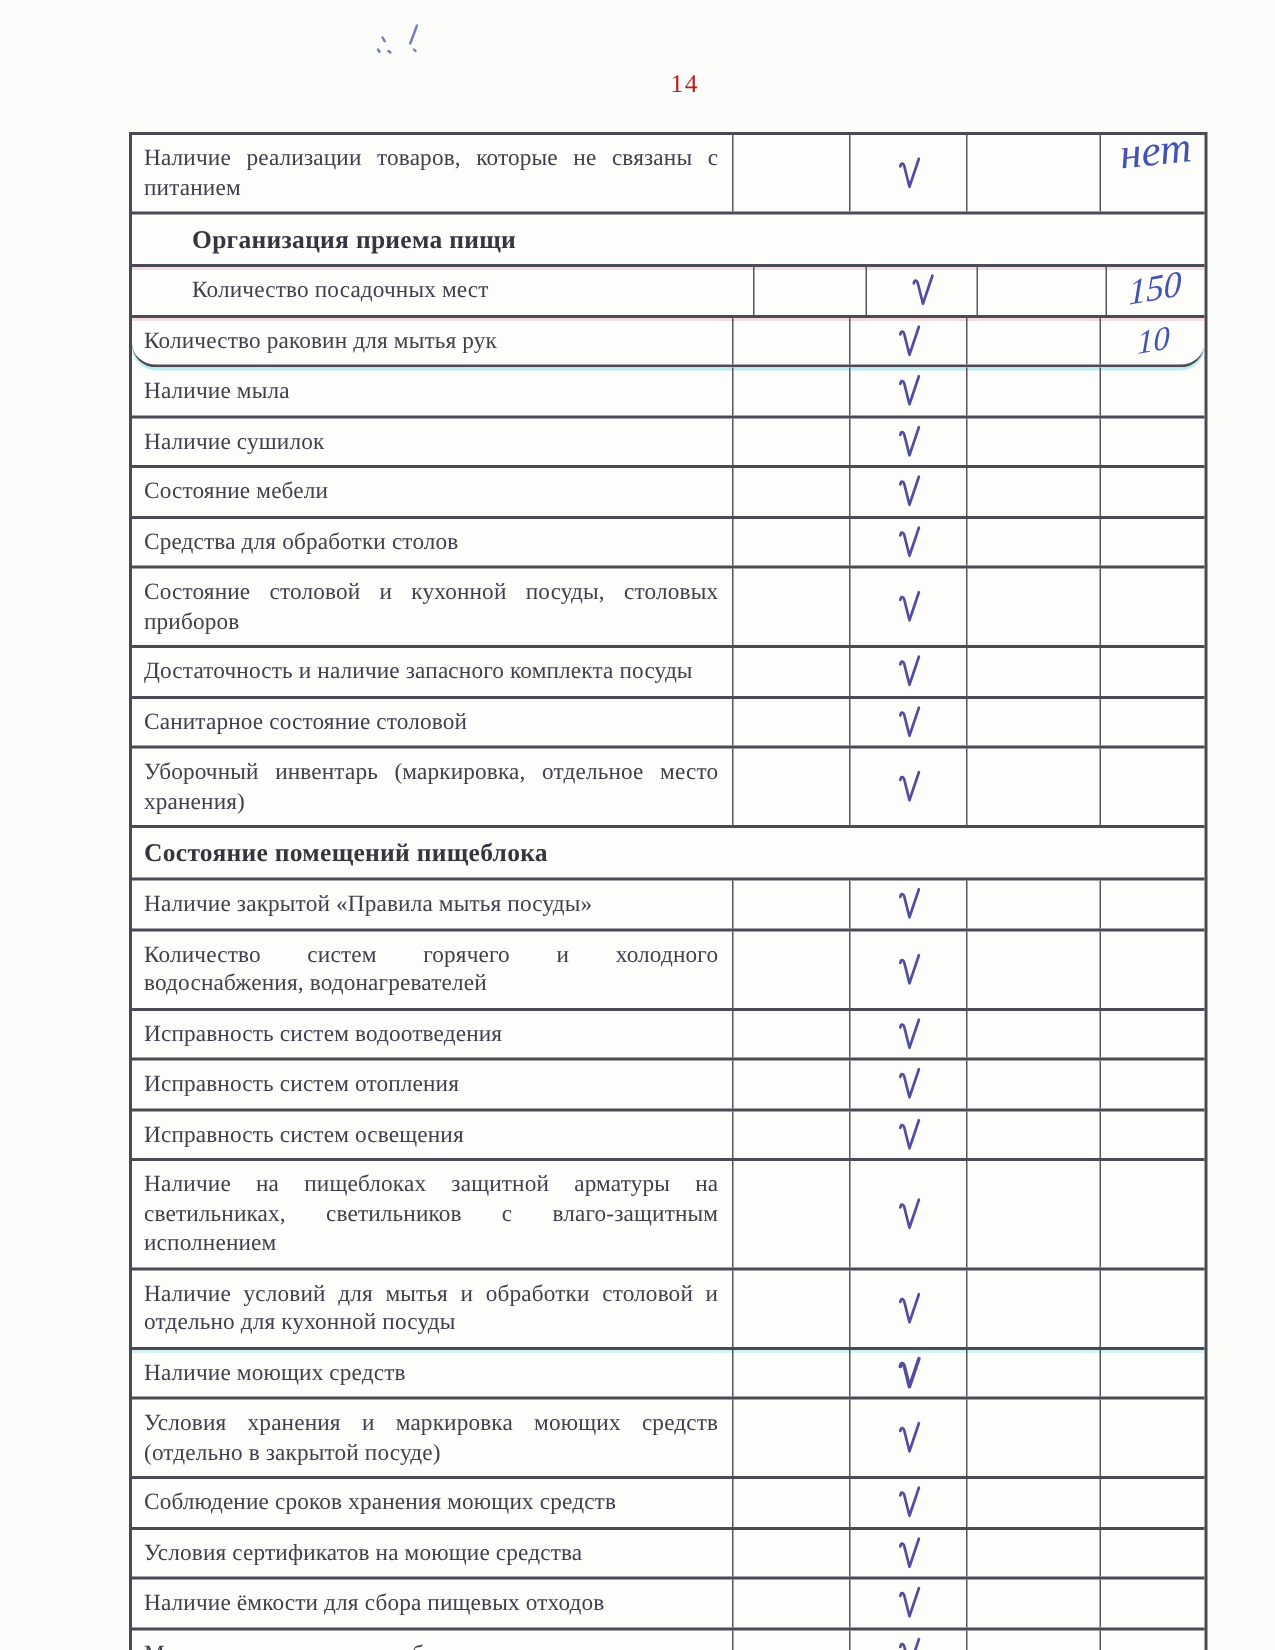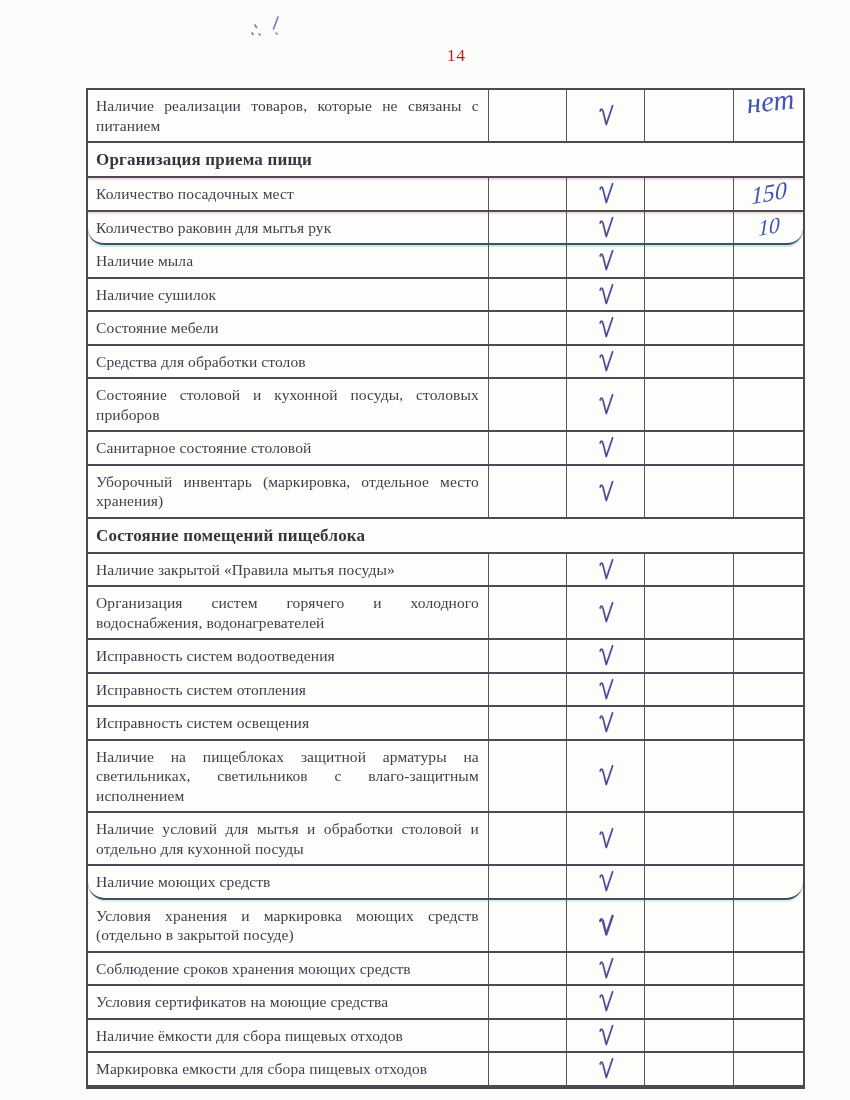--- a/index.html
+++ b/index.html
@@ -25,23 +25,23 @@
   }
 
   .row {
     display:flex; min-height:33px; box-sizing:border-box;
     border-bottom:2px solid #4b4b55;
     position:relative;
   }
   .row:last-child { border-bottom:2px solid #4b4b55; }
 
   
-  .row:nth-child(2), .row:nth-child(3) { box-shadow:0 2px 0 rgba(233,158,170,0.35); }
+  .row:nth-child(2), .row:nth-child(3) { box-shadow:0 2px 0 rgba(233,158,170,0.35);padding-left:32px; }
   .row:nth-child(4), .row:nth-child(26) { box-shadow:0 2px 0 rgba(138,224,230,0.55);border-radius:16px; }
-  .row:nth-child(20) { box-shadow:0 2px 0 rgba(138,224,230,0.35);border-radius:25px; }
+  .row:nth-child(20) { box-shadow:0 2px 0 rgba(138,224,230,0.35); }
 
   .cell { box-sizing:border-box; }
   .cell.text {
     width:403px; padding:6px 9px 6px 8px;
     font-size:15.5px; line-height:19.5px; color:#3f3f4b;
     text-align:justify;
     border-right:1.5px solid #55555e;
     letter-spacing:0.1px;
   }
   .cell.mark {
@@ -203,20 +203,33 @@
   <svg class="chk" width="16" height="23" viewBox="0 0 16 23">
     <path d="M2.2 7 C2.6 4.6 4.1 4.4 4.9 6.9 L8.3 20.5 L14.6 1.8" fill="none" stroke-width="1.8" stroke-linecap="round" stroke-linejoin="round"></path>
   </svg>
 </div>
     <div class="cell mark c3"></div>
     <div class="cell mark c4">
           <span class="note" hidden=""></span>
         </div>
   </div>
 
+  <div class="row">
+    <div class="cell text">Достаточность и наличие запасного комплекта посуды</div>
+    <div class="cell mark c1"></div>
+    <div class="cell mark c2">
+  <svg class="chk" width="16" height="23" viewBox="0 0 16 23">
+    <path d="M2.2 7 C2.6 4.6 4.1 4.4 4.9 6.9 L8.3 20.5 L14.6 1.8" fill="none" stroke-width="1.8" stroke-linecap="round" stroke-linejoin="round"></path>
+  </svg>
+</div>
+    <div class="cell mark c3"></div>
+    <div class="cell mark c4">
+          <span class="note" hidden=""></span>
+        </div>
+  </div>
 
   <div class="row">
     <div class="cell text">Санитарное состояние столовой</div>
     <div class="cell mark c1"></div>
     <div class="cell mark c2">
   <svg class="chk" width="16" height="23" viewBox="0 0 16 23">
     <path d="M2.2 7 C2.6 4.6 4.1 4.4 4.9 6.9 L8.3 20.5 L14.6 1.8" fill="none" stroke-width="1.8" stroke-linecap="round" stroke-linejoin="round"></path>
   </svg>
 </div>
     <div class="cell mark c3"></div>
@@ -251,21 +264,21 @@
     <path d="M2.2 7 C2.6 4.6 4.1 4.4 4.9 6.9 L8.3 20.5 L14.6 1.8" fill="none" stroke-width="1.8" stroke-linecap="round" stroke-linejoin="round"></path>
   </svg>
 </div>
     <div class="cell mark c3"></div>
     <div class="cell mark c4">
           <span class="note" hidden=""></span>
         </div>
   </div>
 
   <div class="row">
-    <div class="cell text">Организация систем горячего и холодного водоснабжения, водонагревателей</div>
+    <div class="cell text">Количество систем горячего и холодного водоснабжения, водонагревателей</div>
     <div class="cell mark c1"></div>
     <div class="cell mark c2">
   <svg class="chk" width="16" height="23" viewBox="0 0 16 23">
     <path d="M2.2 7 C2.6 4.6 4.1 4.4 4.9 6.9 L8.3 20.5 L14.6 1.8" fill="none" stroke-width="1.8" stroke-linecap="round" stroke-linejoin="round"></path>
   </svg>
 </div>
     <div class="cell mark c3"></div>
     <div class="cell mark c4">
           <span class="note" hidden=""></span>
         </div>

